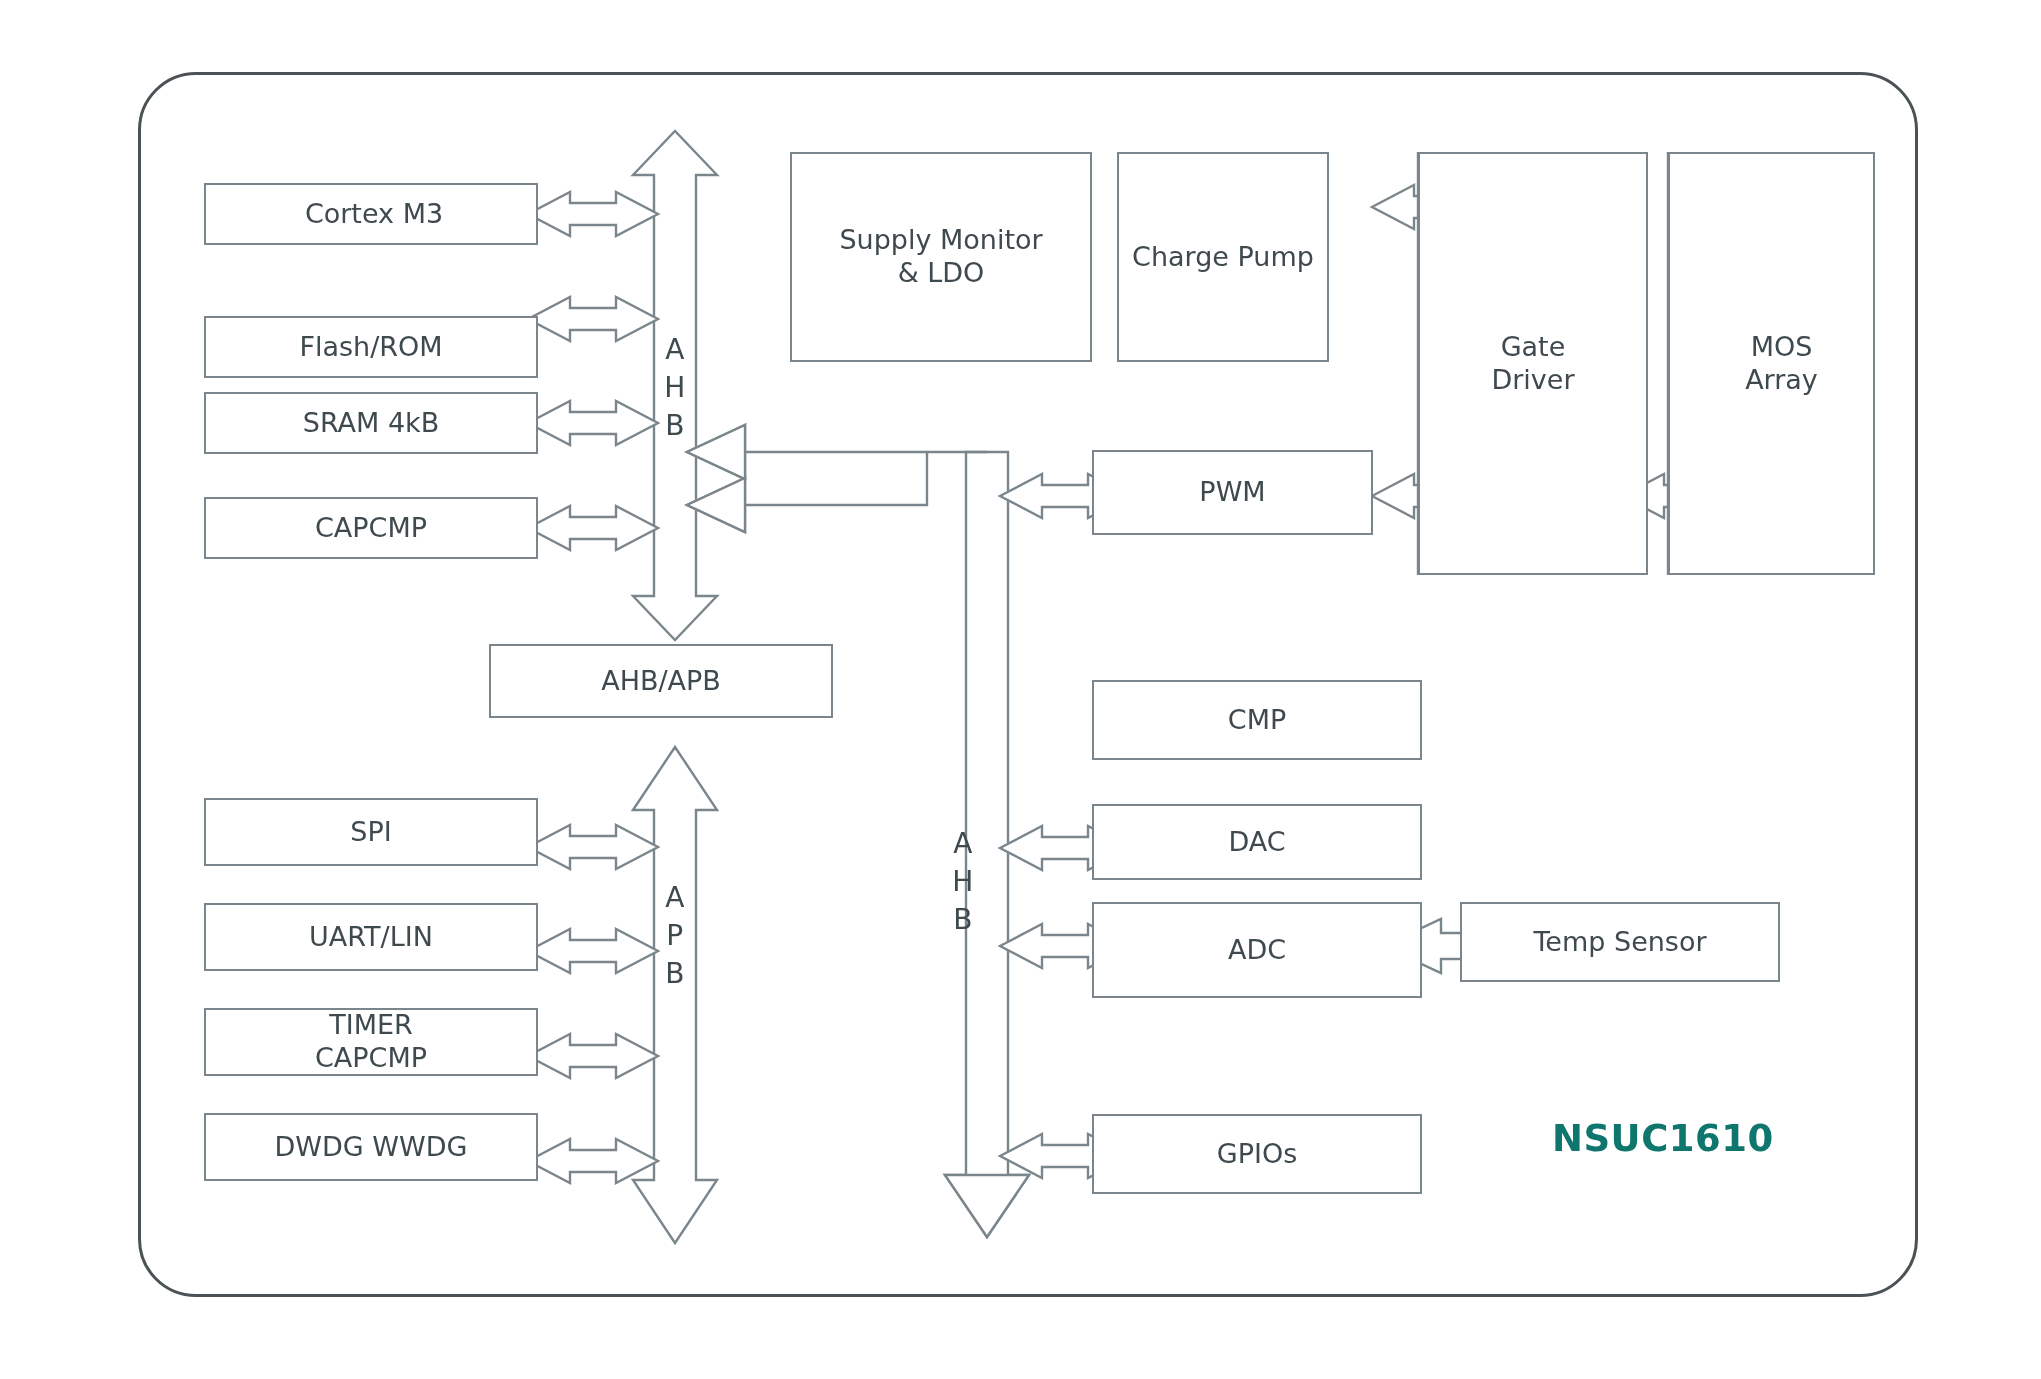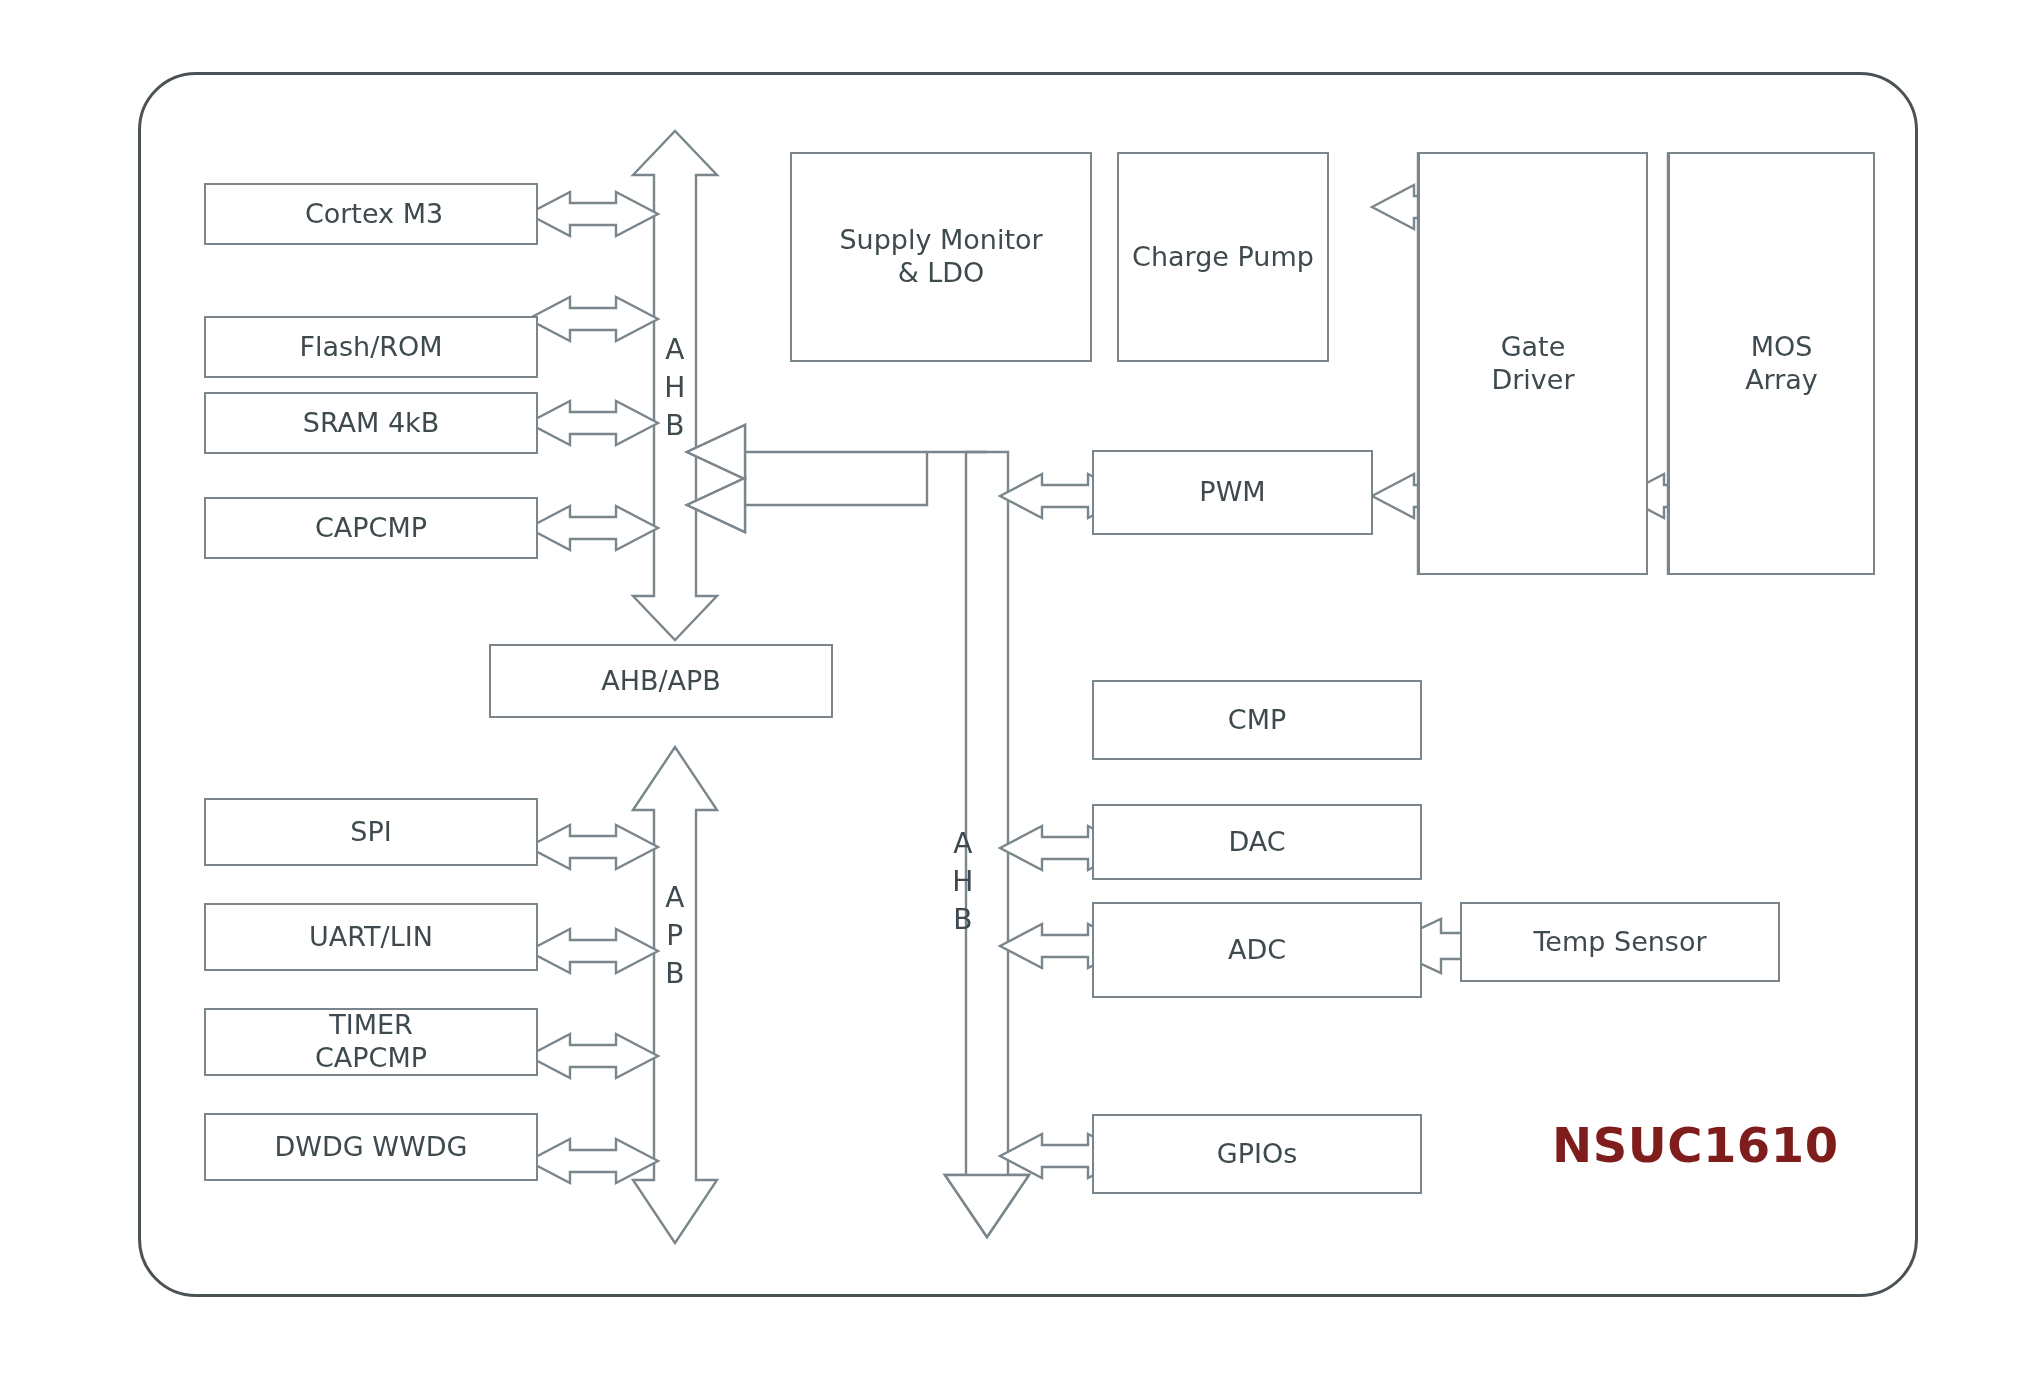--- a/index.html
+++ b/index.html
@@ -58,23 +58,23 @@
     justify-content: center;
     font-size: 28px;
     line-height: 1.35;
     color: #3f4a4f;
     letter-spacing: 0.5px;
   }
 
   
   .partnum {
     position: absolute;
-    font-size: 48px;
+    font-size: 37px;
     font-weight: bold;
-    color: #7f1d1d;
+    color: #0f766e;
     letter-spacing: 0.5px;
   }
 
   
   #wires {
     position: absolute;
     left: 0;
     top: 0;
     width: 2041px;
     height: 1379px;

